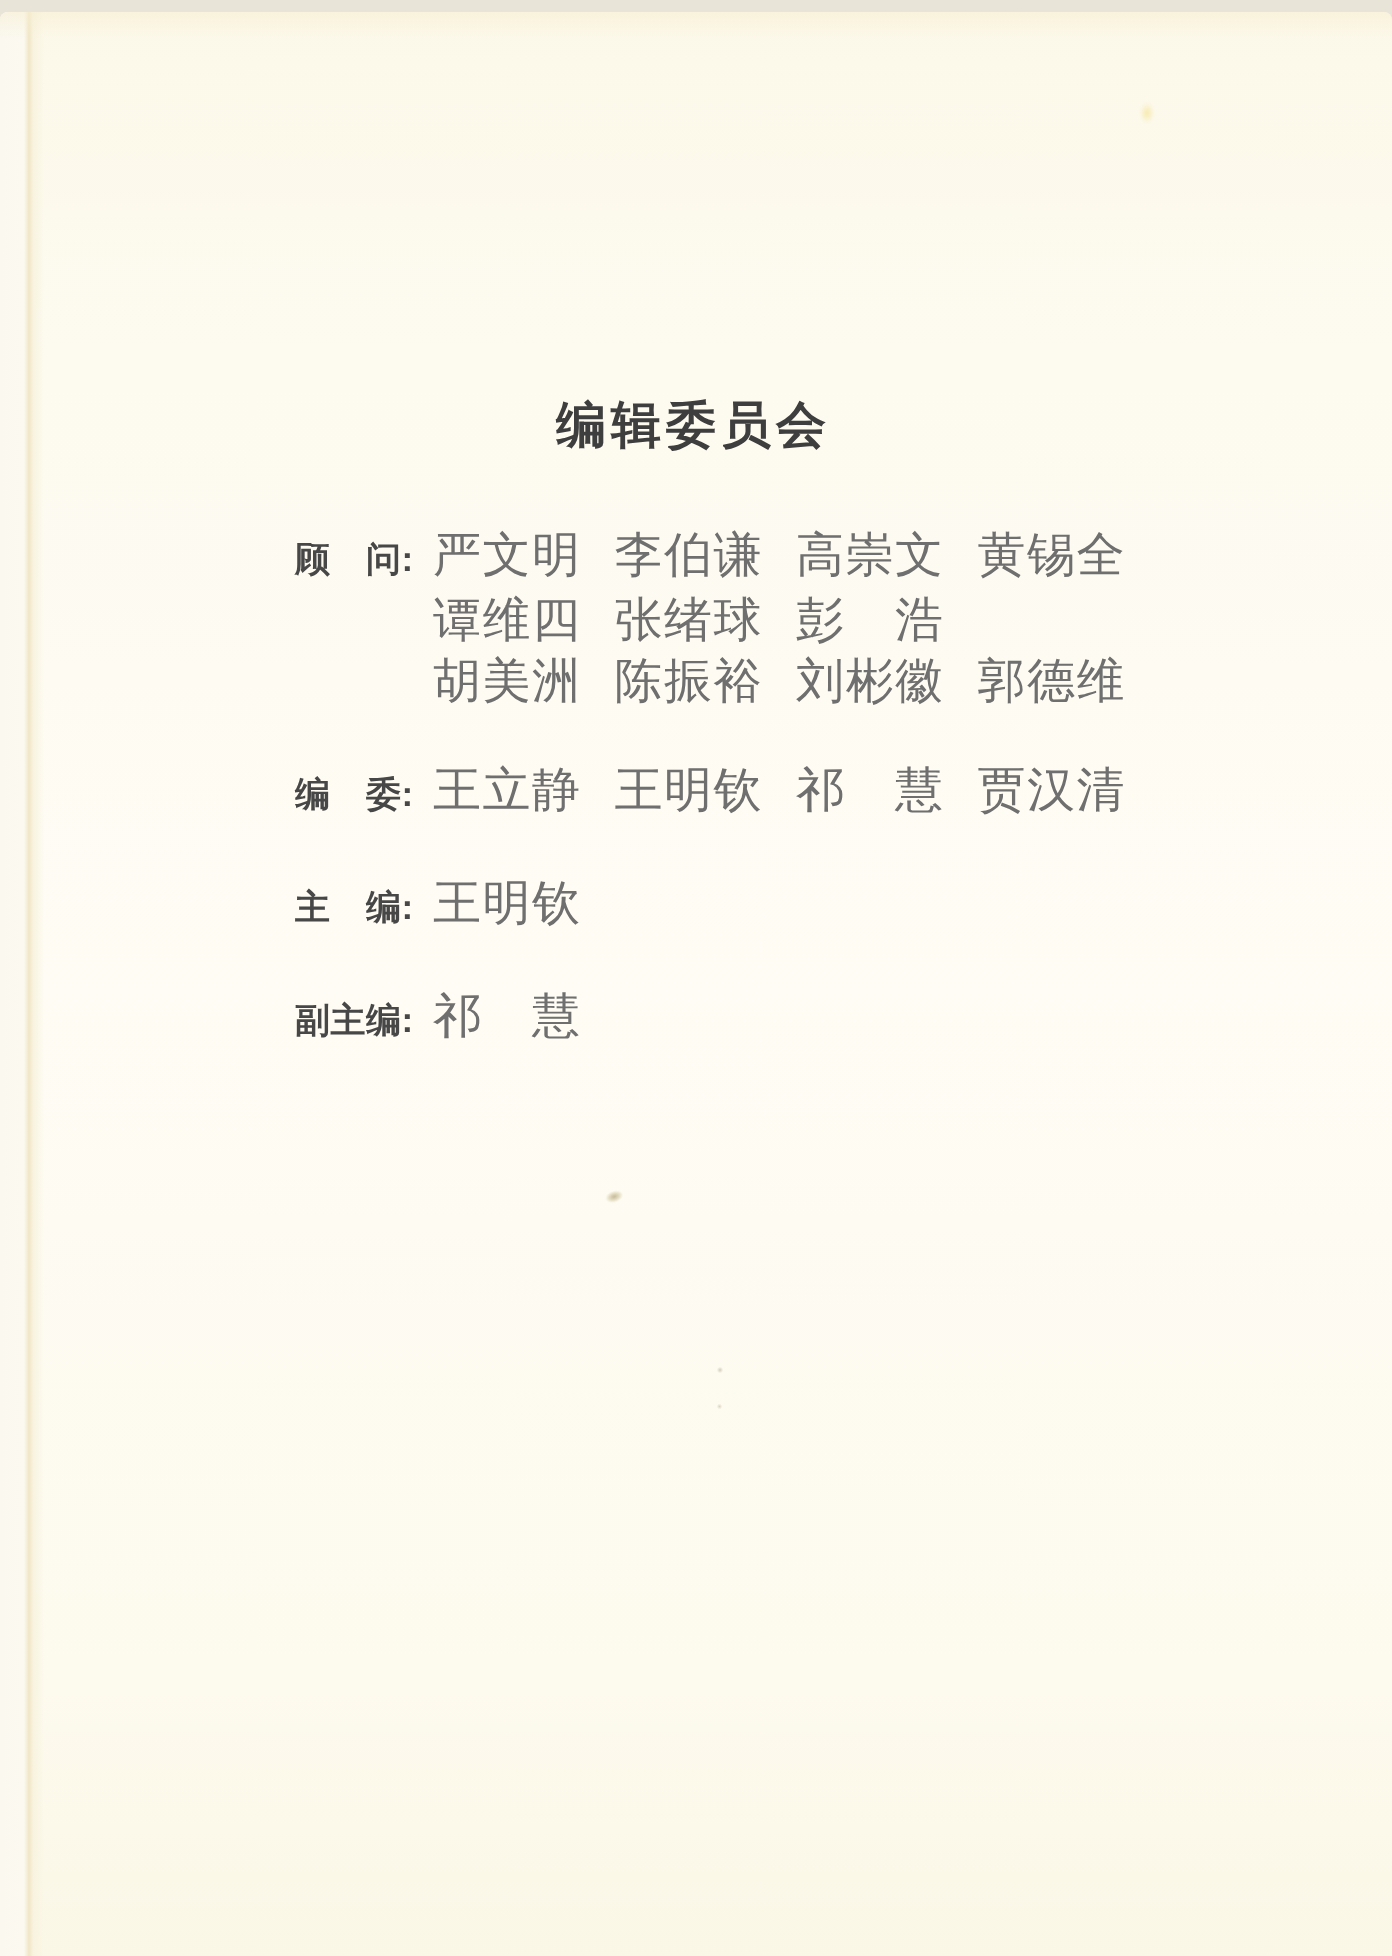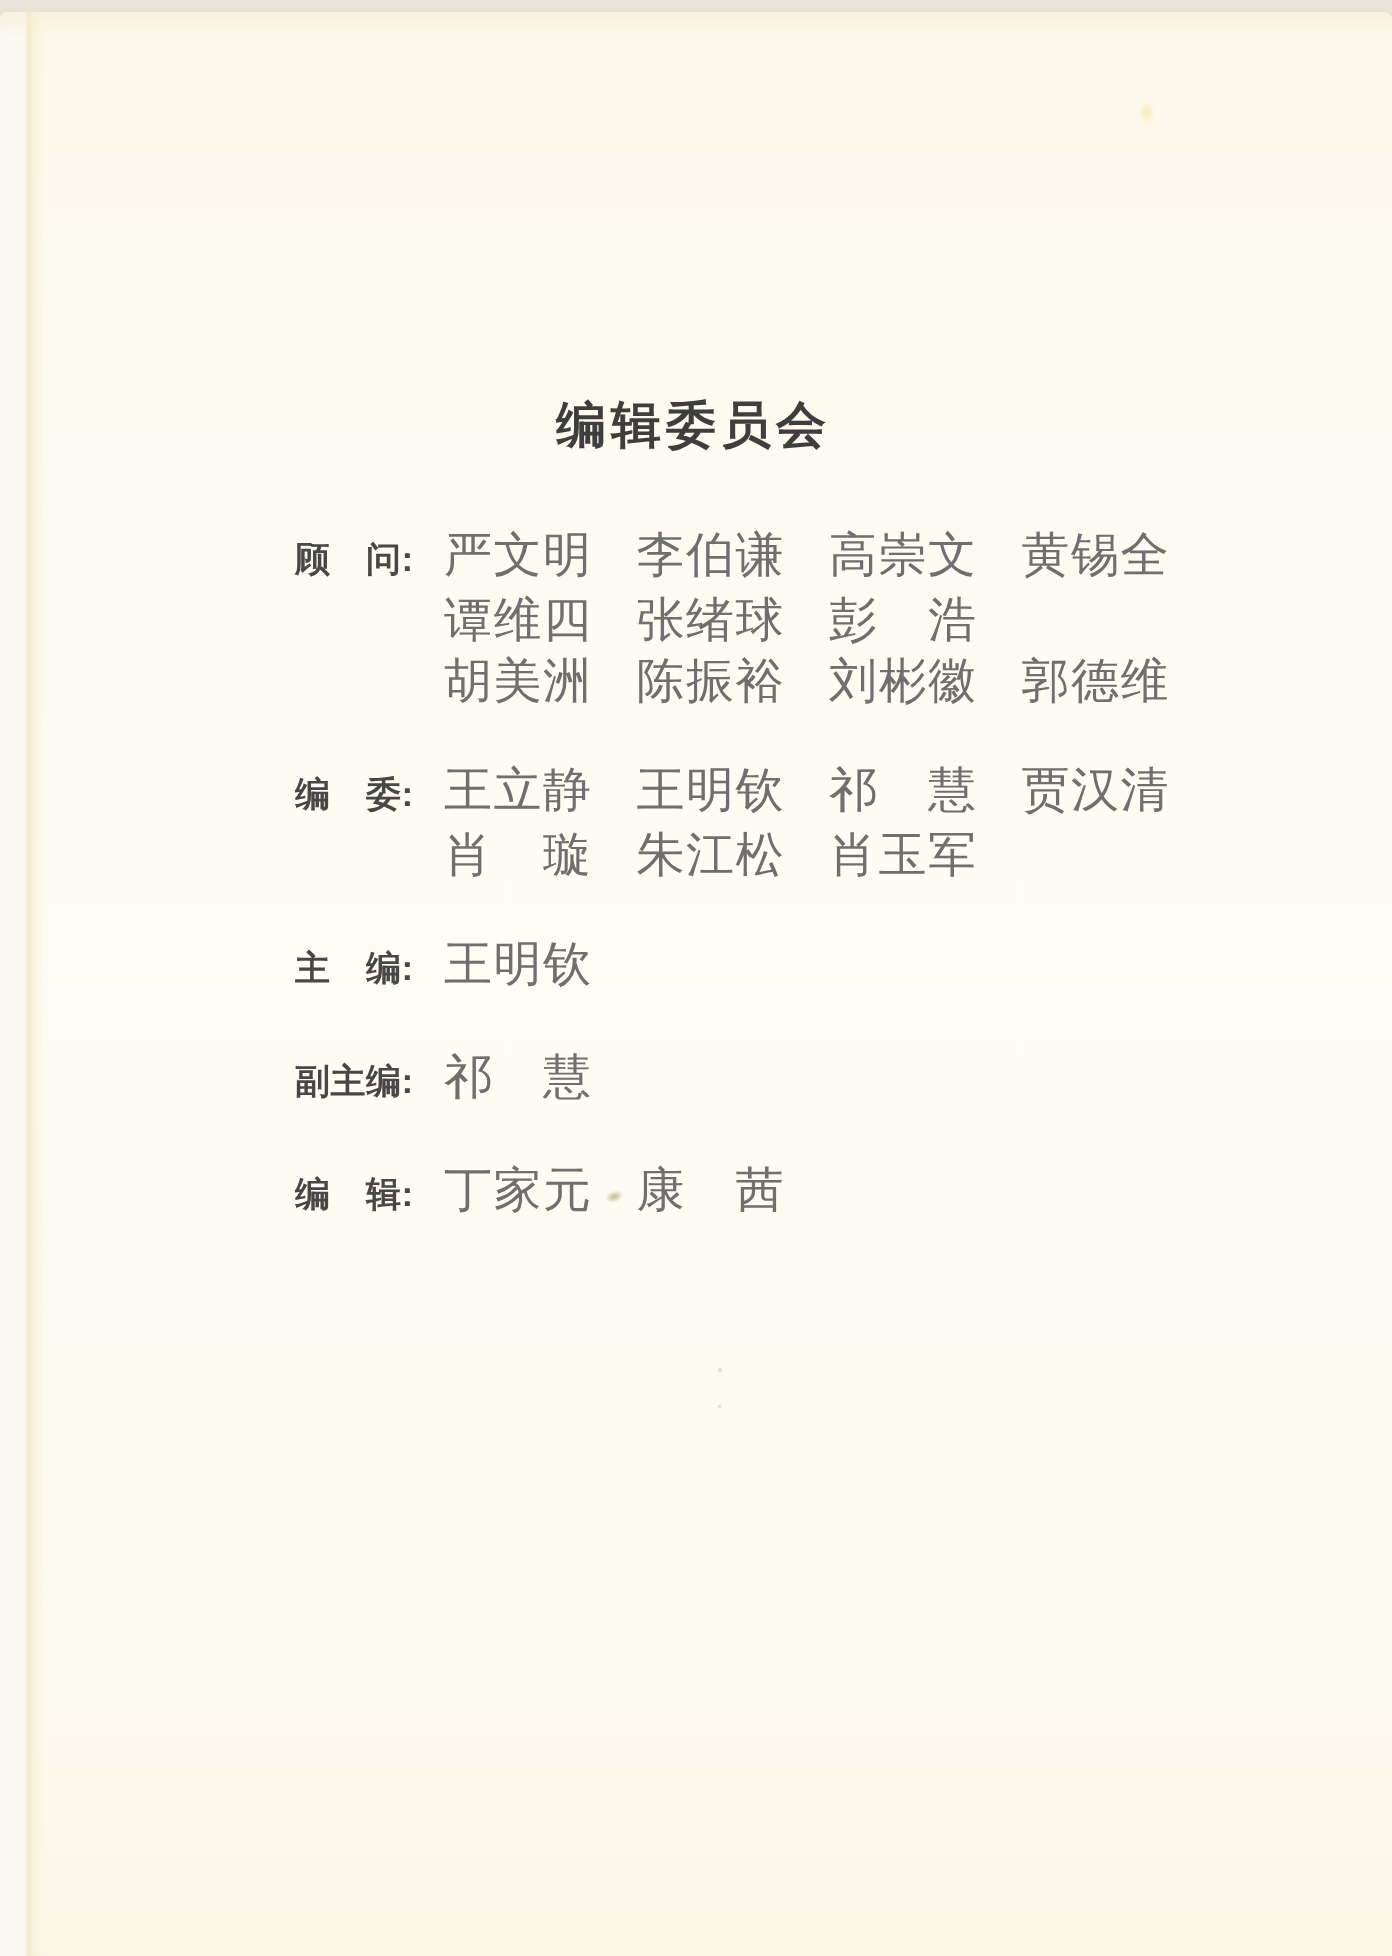--- a/index.html
+++ b/index.html
@@ -46,21 +46,20 @@
     left: 295px;
     top: 512px;
     width: 860px;
   }
   .section { margin: 0 0 48px 0; }
   .row {
     display: flex;
     align-items: baseline;
     line-height: 61px;
     white-space: nowrap;
-    gap: 11px;
   }
   .label {
     flex: 0 0 138px;
     font-family: "Liberation Sans", "DejaVu Sans", sans-serif;
     font-weight: 700;
     font-size: 35px;
     letter-spacing: 0.5px;
     color: #474747;
   }
   .name {
@@ -132,49 +131,36 @@
     </div>
 
     <div class="section">
       <div class="row">
         <span class="label">编　委:</span>
         <span class="name">王立静</span>
         <span class="name">王明钦</span>
         <span class="name">祁　慧</span>
         <span class="name">贾汉清</span>
       </div>
-      <div class="row">
-        <span class="label"></span>
-        <span class="name">肖　璇</span>
-        <span class="name">朱江松</span>
-        <span class="name">肖玉军</span>
-      </div>
     </div>
 
     <div class="section">
       <div class="row">
         <span class="label">主　编:</span>
         <span class="name">王明钦</span>
       </div>
     </div>
 
     <div class="section">
       <div class="row">
         <span class="label">副主编:</span>
         <span class="name">祁　慧</span>
       </div>
     </div>
 
-    <div class="section">
-      <div class="row">
-        <span class="label">编　辑:</span>
-        <span class="name">丁家元</span>
-        <span class="name">康　茜</span>
-      </div>
-    </div>
 
   </div>
 
   <div class="speck speck-a"></div>
   <div class="speck speck-b"></div>
   <div class="speck speck-c"></div>
   <div class="speck speck-d"></div>
 </div>
 
 </body></html>

